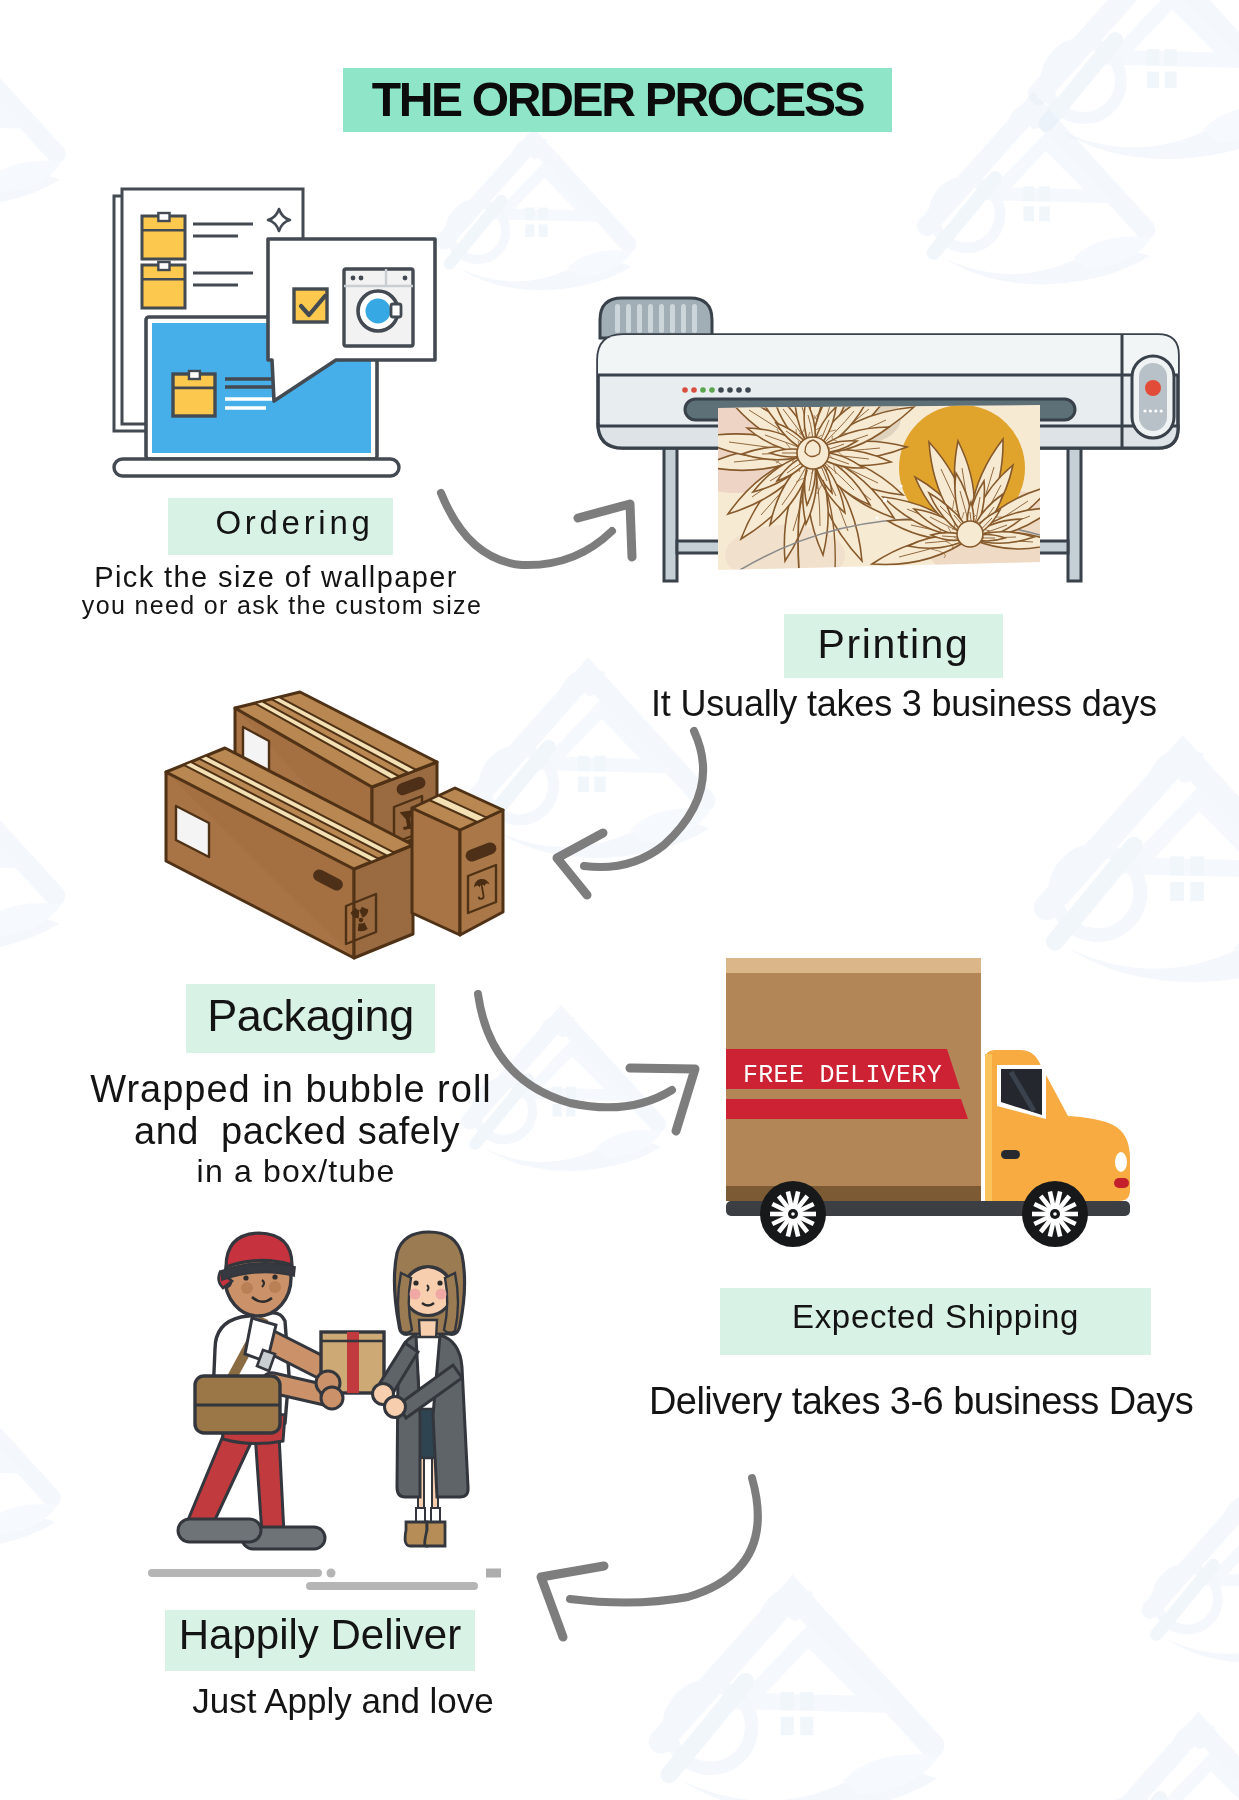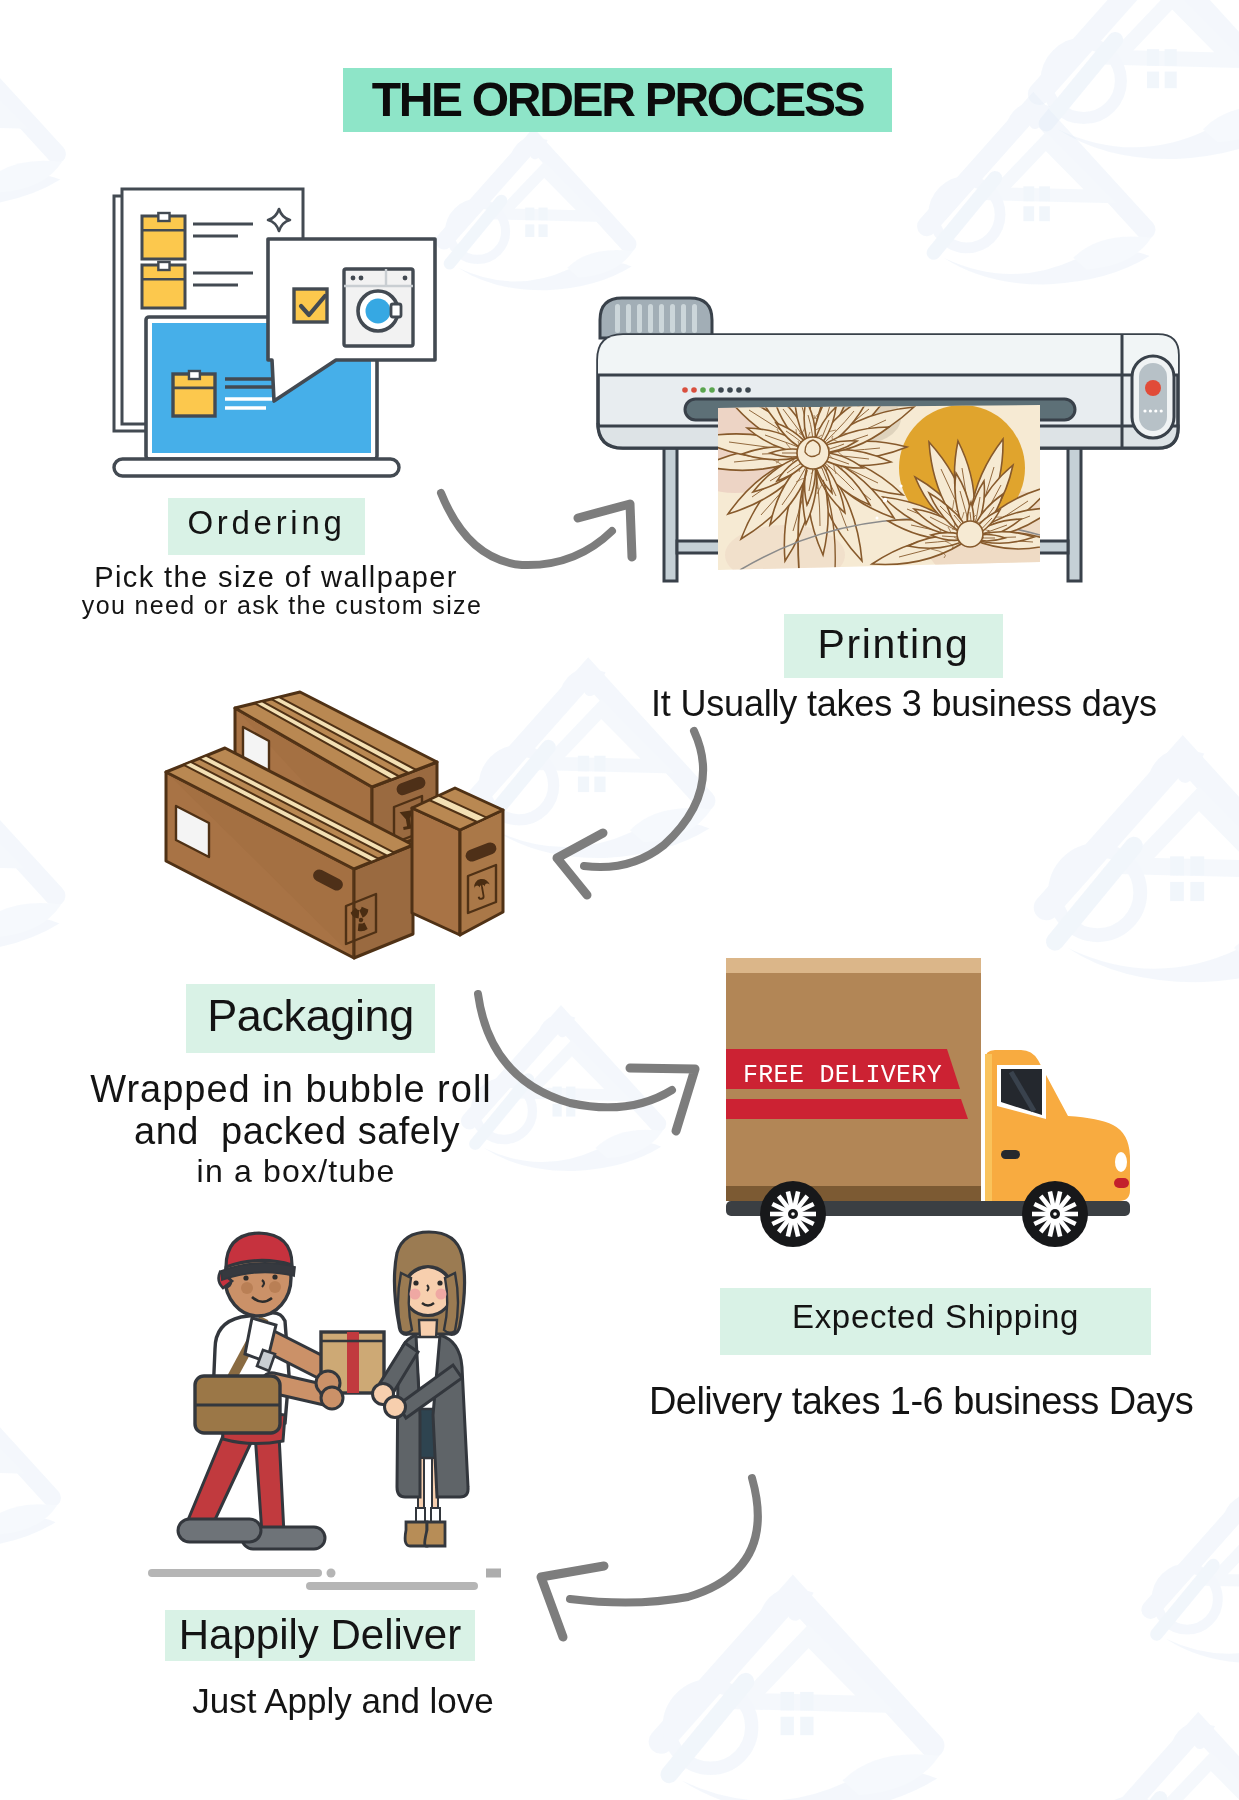--- a/index.html
+++ b/index.html
@@ -527,24 +527,24 @@
     <rect x="266" y="283" width="9" height="14" fill="#ffffff" stroke="#33373d" stroke-width="2"></rect>
     <path d="M241,297 h21 v24 h-17 Q238,321 241,305 Z" fill="#b78d57" stroke="#33373d" stroke-width="2.8"></path>
     <path d="M262,297 h18 v24 h-19 Q258,321 262,305 Z" fill="#b78d57" stroke="#33373d" stroke-width="2.8"></path>
     <path d="M251,110 Q234,116 233,142 L232,262 Q232,272 240,272 L255,272 L255,190 L251,110 Z" fill="#5f6468" stroke="#33373d" stroke-width="3"></path>
     <path d="M275,110 Q295,116 297,142 L303,262 Q304,272 295,272 L272,272 L268,190 Z" fill="#5f6468" stroke="#33373d" stroke-width="3"></path>
     <polygon points="240,118 253,127 228,168 215,158" fill="#5f6468" stroke="#33373d" stroke-width="3"></polygon>
     <polygon points="288,140 297,153 241,193 233,180" fill="#5f6468" stroke="#33373d" stroke-width="3"></polygon>
     <circle cx="218" cy="169" r="10.5" fill="#f7cfae" stroke="#33373d" stroke-width="3"></circle>
     <circle cx="230" cy="182" r="10.5" fill="#f7cfae" stroke="#33373d" stroke-width="3"></circle>
   </svg>
-<div class="lbl" style="left:168px;top:498px;width:197px;height:57px;line-height:49px;font-size:33px;letter-spacing:3.7px;">Ordering</div>
+<div class="lbl" style="left:168px;top:498px;width:197px;height:57px;line-height:49px;font-size:33px;letter-spacing:3.7px;padding-left:28px;">Ordering</div>
 <div class="lbl" style="left:784px;top:614px;width:219px;height:64px;line-height:60px;font-size:41px;letter-spacing:1.6px;">Printing</div>
 <div class="lbl" style="left:186px;top:984px;width:249px;height:69px;line-height:63px;font-size:45px;letter-spacing:-0.4px;">Packaging</div>
 <div class="lbl" style="left:720px;top:1288px;width:431px;height:67px;line-height:57px;font-size:33px;letter-spacing:0.7px;">Expected Shipping</div>
-<div class="lbl" style="left:165px;top:1610px;width:310px;height:51px;line-height:49px;font-size:42px;letter-spacing:0px;">Happily Deliver</div>
+<div class="lbl" style="left:165px;top:1610px;width:310px;height:61px;line-height:49px;font-size:42px;letter-spacing:0px;">Happily Deliver</div>
 <div class="desc" style="left:276px;top:563px;font-size:29px;line-height:29px;letter-spacing:1.4px;">Pick the size of wallpaper</div>
 <div class="desc" style="left:282px;top:591px;font-size:25px;line-height:29px;letter-spacing:1.35px;">you need or ask the custom size</div>
 <div class="desc" style="left:904px;top:686px;font-size:36px;line-height:36px;letter-spacing:-0.2px;">It Usually takes 3 business days</div>
 <div class="desc" style="left:291px;top:1070px;font-size:38px;line-height:38px;letter-spacing:1px;">Wrapped in bubble roll</div>
 <div class="desc" style="left:297px;top:1112px;font-size:38px;line-height:38px;letter-spacing:0.5px;">and&nbsp; packed safely</div>
 <div class="desc" style="left:296px;top:1152px;font-size:32px;line-height:38px;letter-spacing:1.2px;">in a box/tube</div>
-<div class="desc" style="left:921px;top:1382px;font-size:38px;line-height:38px;letter-spacing:-0.55px;">Delivery takes 1-6 business Days</div>
+<div class="desc" style="left:921px;top:1382px;font-size:38px;line-height:38px;letter-spacing:-0.55px;">Delivery takes 3-6 business Days</div>
 <div class="desc" style="left:343px;top:1678px;font-size:35px;line-height:45px;letter-spacing:0px;">Just Apply and love</div>
 </body></html>

